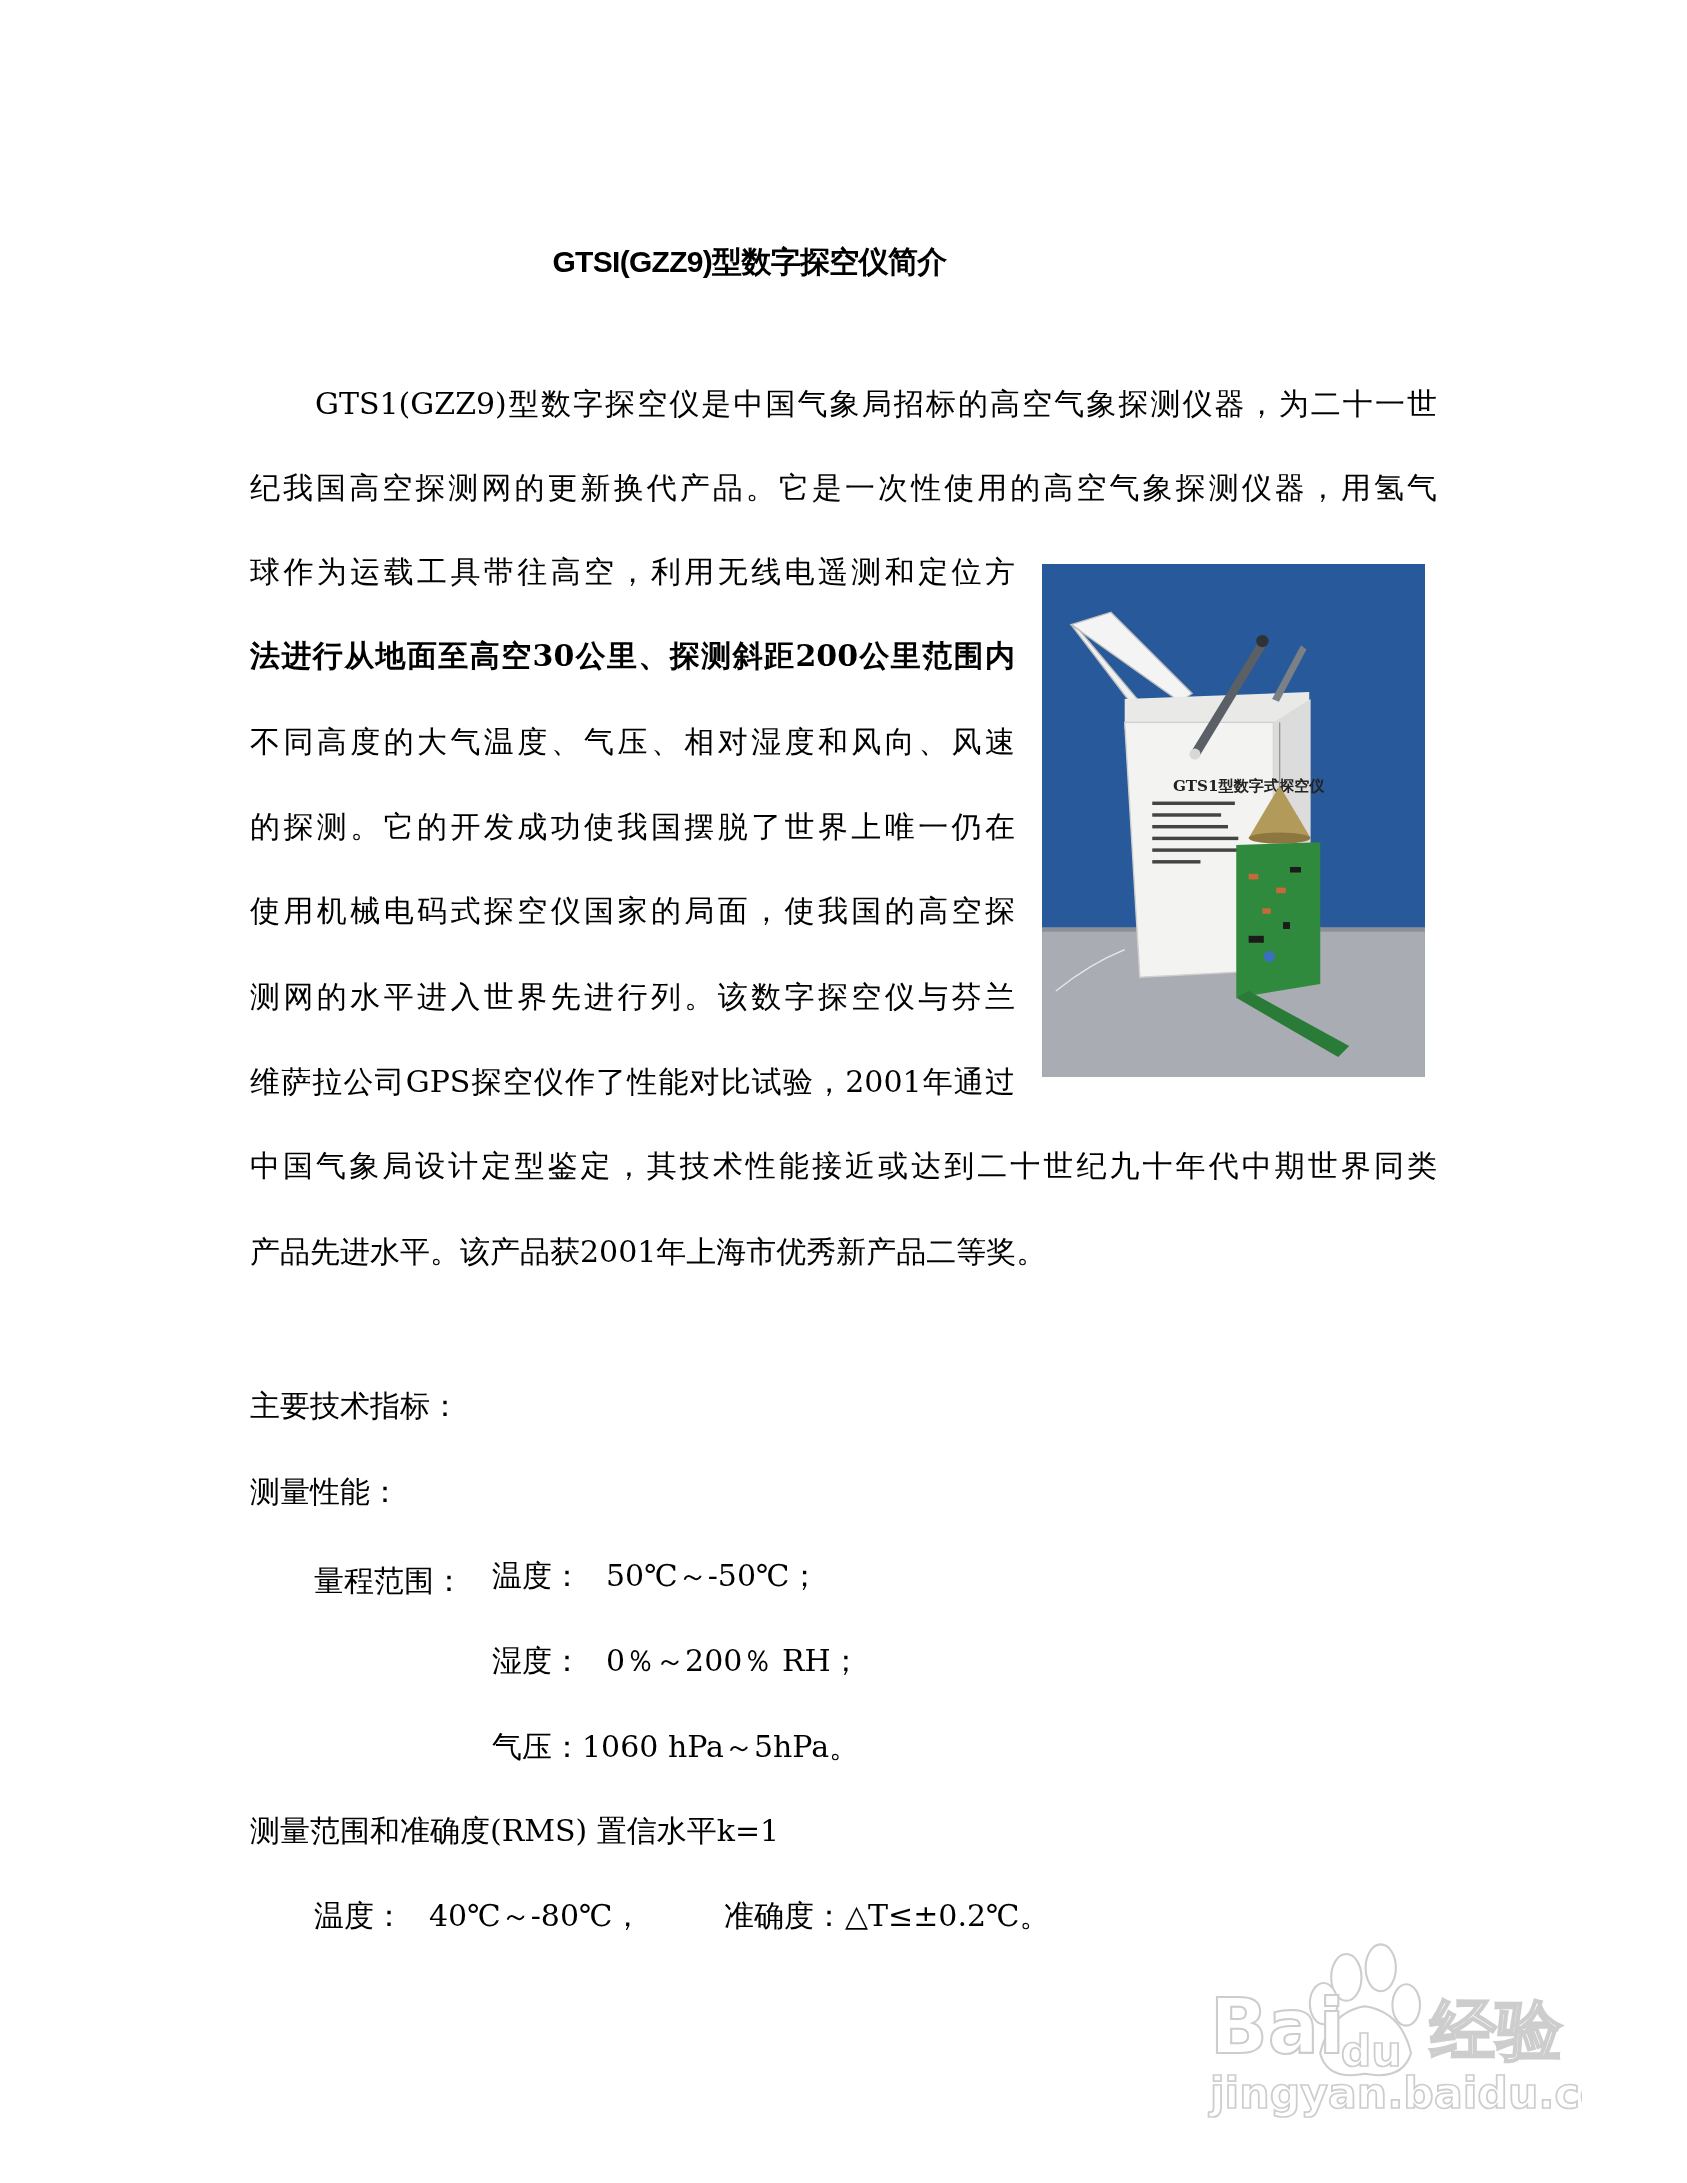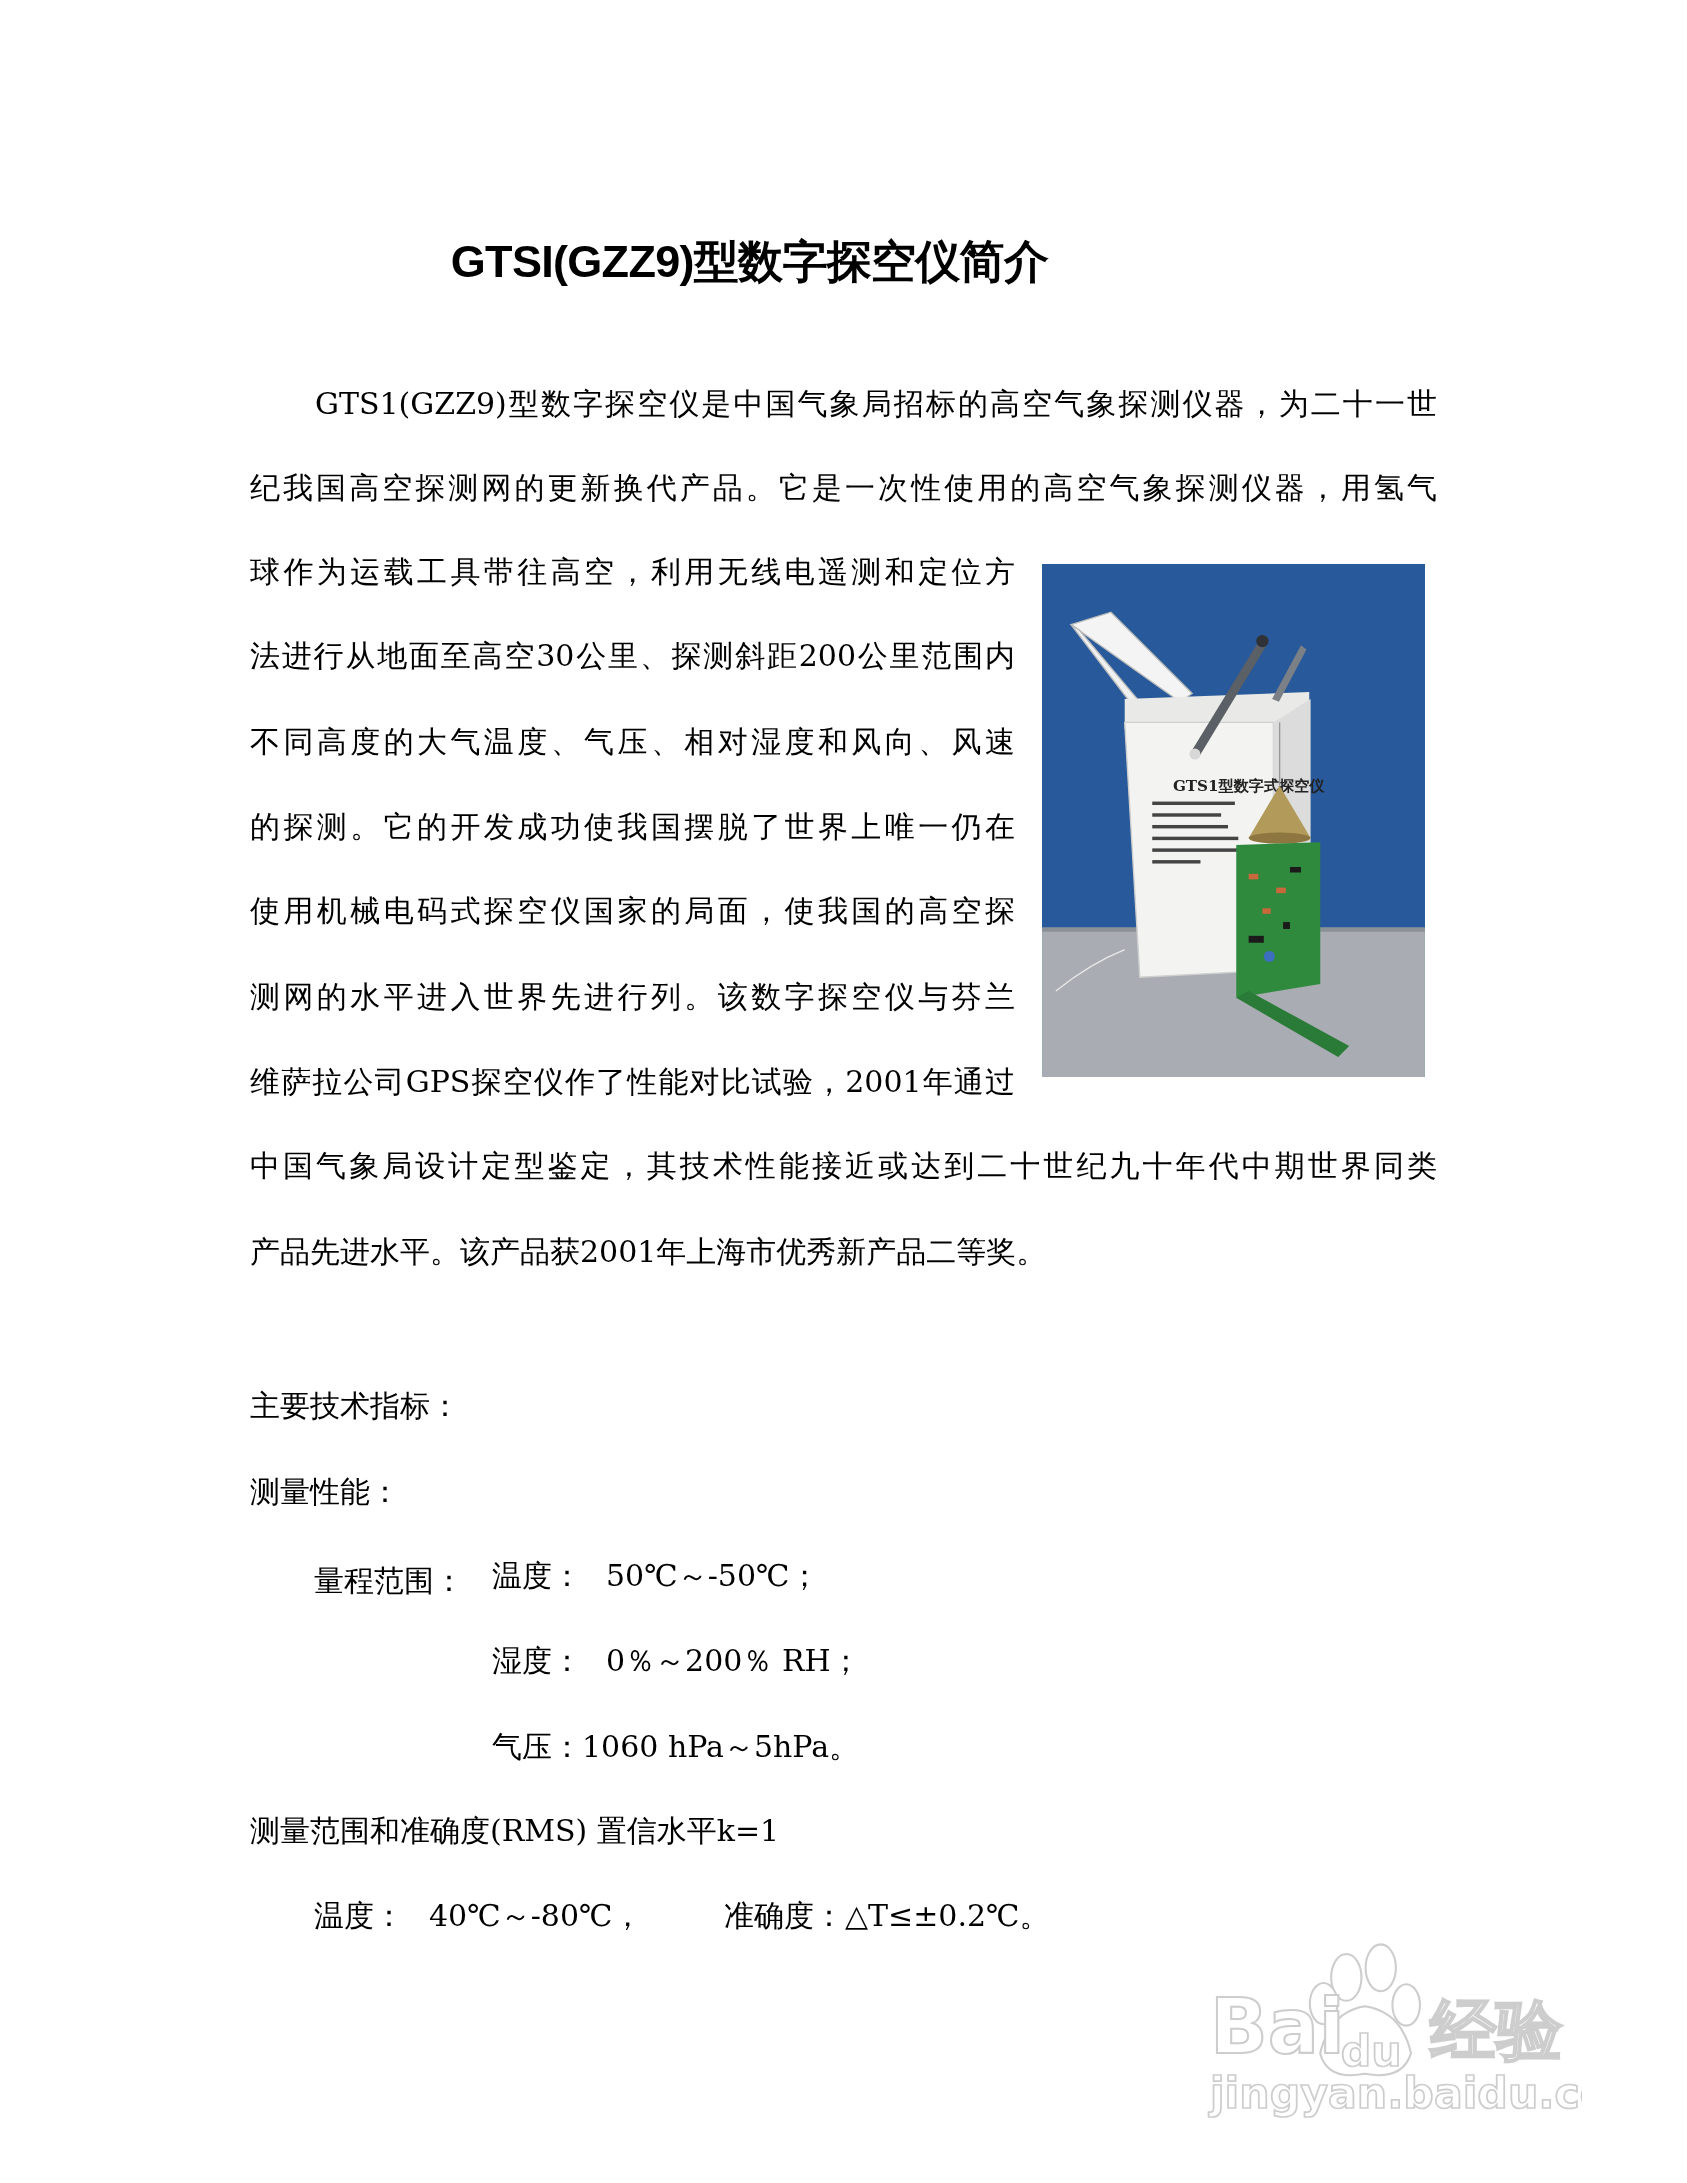--- a/index.html
+++ b/index.html
@@ -1,39 +1,39 @@
 <!DOCTYPE html>
 <html style="font-size:11px"><head>
 <meta charset="utf-8">
 <style>
   html, body { margin:0; padding:0; background:#ffffff; }
   body { width:1687px; height:2183px; position:relative; overflow:hidden;
          font-family:"DejaVu Serif","Liberation Serif",serif; color:#000; }
   .title { position:absolute; left:0; width:1499px; top:234px; text-align:center;
            font-family:"Liberation Sans","DejaVu Sans",sans-serif; font-weight:bold;
-           font-size:45px; line-height:55px; letter-spacing:-0.7px; }
+           font-size:30px; line-height:55px; letter-spacing:-0.7px; }
   .line { position:absolute; left:250px; font-size:30px; line-height:41px; white-space:nowrap; }
   .full { width:1187px; text-align:justify; text-align-last:justify; }
   .narrow { width:765px; text-align:justify; text-align-last:justify; }
   .photo { position:absolute; left:1042px; top:564px; width:383px; height:513px; overflow:hidden; background:#14b8a6; }
   .photo svg { display:block; }
   .watermark { position:absolute; left:1196px; top:1943px; width:386px; height:179px; opacity:0.9; }
 </style>
 </head>
 <body>
 
 <div>
 
   <div class="title">GTSI(GZZ9)型数字探空仪简介</div>
 
   <div>
     <div class="line full" style="top:383px; left:315px; width:1122px;">GTS1(GZZ9)型数字探空仪是中国气象局招标的高空气象探测仪器，为二十一世</div>
     <div class="line full" style="top:467px;">纪我国高空探测网的更新换代产品。它是一次性使用的高空气象探测仪器，用氢气</div>
     <div class="line narrow" style="top:551px;">球作为运载工具带往高空，利用无线电遥测和定位方</div>
-    <div class="line narrow" style="top:635px;">法进行从地面至高空30公里、探测斜距200公里范围内</div>
+    <div class="line narrow" style="top:635px;font-weight:bold;">法进行从地面至高空30公里、探测斜距200公里范围内</div>
     <div class="line narrow" style="top:721px;">不同高度的大气温度、气压、相对湿度和风向、风速</div>
     <div class="line narrow" style="top:806px;">的探测。它的开发成功使我国摆脱了世界上唯一仍在</div>
     <div class="line narrow" style="top:890px;">使用机械电码式探空仪国家的局面，使我国的高空探</div>
     <div class="line narrow" style="top:976px;">测网的水平进入世界先进行列。该数字探空仪与芬兰</div>
     <div class="line narrow" style="top:1061px;">维萨拉公司GPS探空仪作了性能对比试验，2001年通过</div>
     <div class="line full" style="top:1145px;">中国气象局设计定型鉴定，其技术性能接近或达到二十世纪九十年代中期世界同类</div>
     <div class="line" style="top:1231px;">产品先进水平。该产品获2001年上海市优秀新产品二等奖。</div>
   </div>
 
   <div class="photo" aria-label="GTS1型数字式探空仪 product photo">

